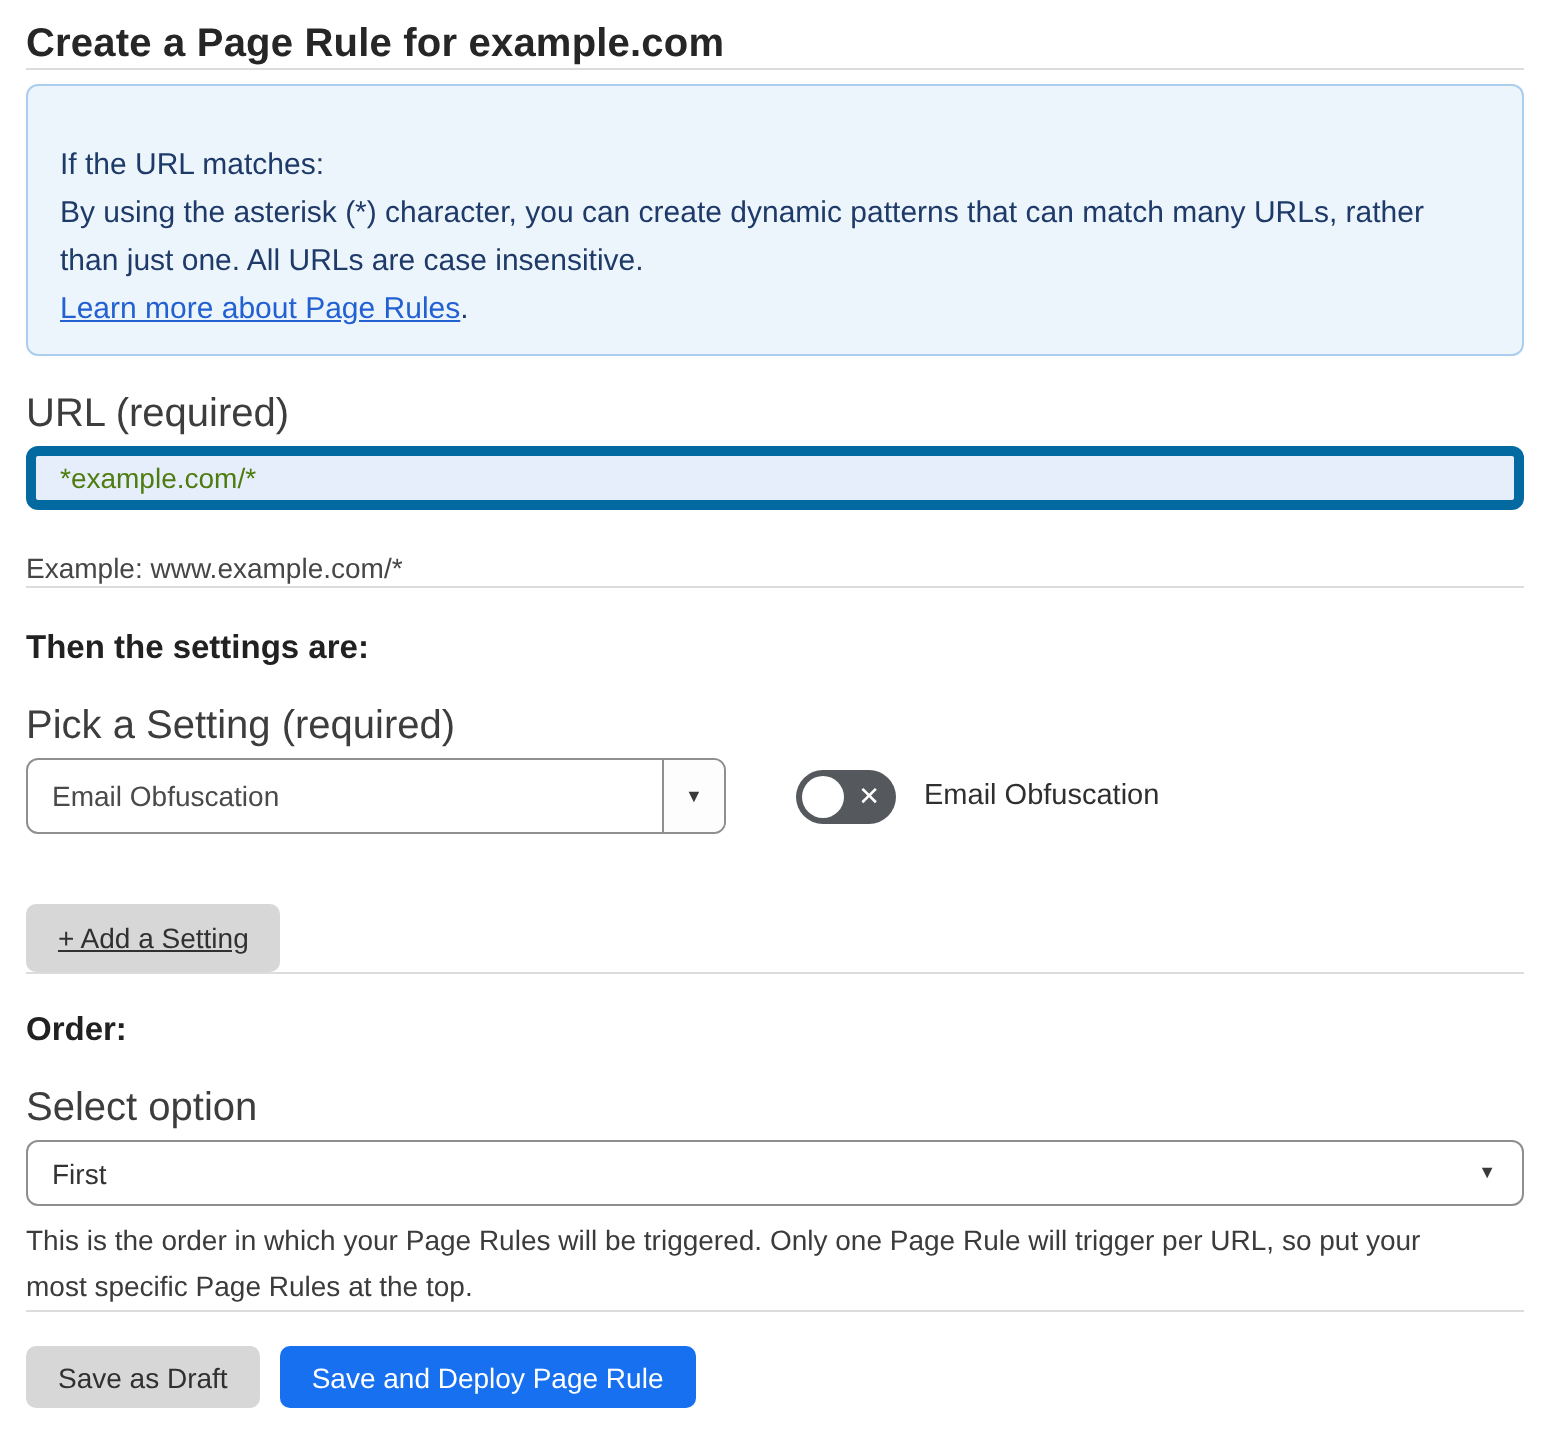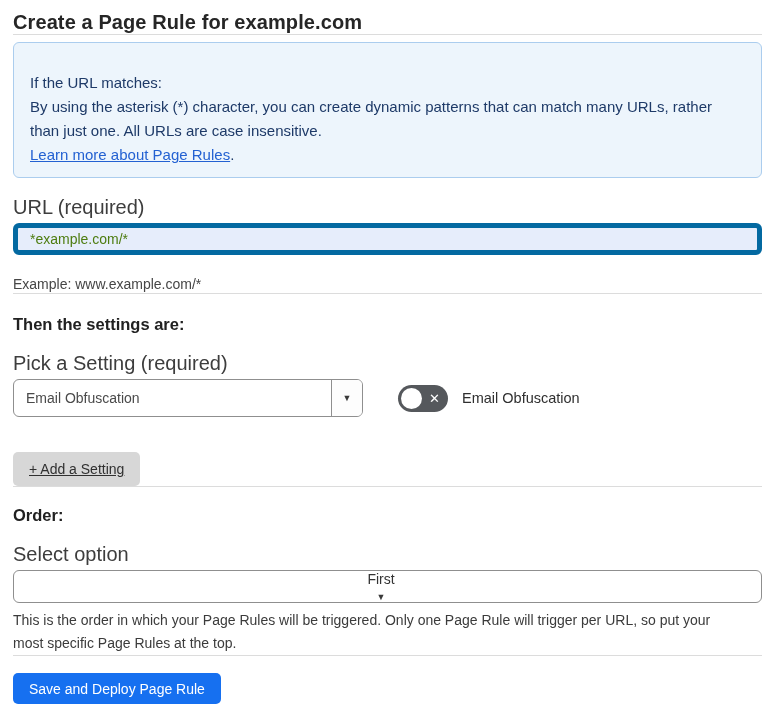--- a/index.html
+++ b/index.html
@@ -85,21 +85,21 @@
 
   .btn{
     border:none;border-radius:5px;height:31px;padding:0 16px;
     font-size:14px;font-family:"Liberation Sans","DejaVu Sans",sans-serif;
     cursor:pointer;white-space:nowrap;
   }
   .btn.gray{background:var(--gray-btn);color:#303030;}
   .btn.blue{background:var(--accent-blue);color:#ffffff;}
   .add-btn{margin-top:35px;height:34px;display:block;text-decoration:underline;}
 
-  .order-select{margin-top:7px;width:100%;height:33px;padding-right:13px;flex-direction:column;}
+  .order-select{margin-top:7px;width:100%;height:33px;padding-right:13px;}
   .order-select .select-value{color:#333;}
   .help-text{margin-top:6px;font-size:14px;line-height:23px;color:#3b3b3b;max-width:730px;}
 
   .footer{margin-top:17px;display:flex;gap:10px;align-items:center;}
 </style>
 </head>
 <body>
 
 <div class="page">
 
@@ -144,16 +144,17 @@
 
   <div class="select-box order-select">
     <span class="select-value">First</span>
     <span class="caret">▼</span>
   </div>
   <div class="help-text">This is the order in which your Page Rules will be triggered. Only one Page Rule will trigger per URL, so put your most specific Page Rules at the top.</div>
 
   <hr class="divider hr-4">
 
   <div class="footer">
+    <button class="btn gray">Save as Draft</button>
     <button class="btn blue">Save and Deploy Page Rule</button>
   </div>
 
 </div>
 
 </body></html>

